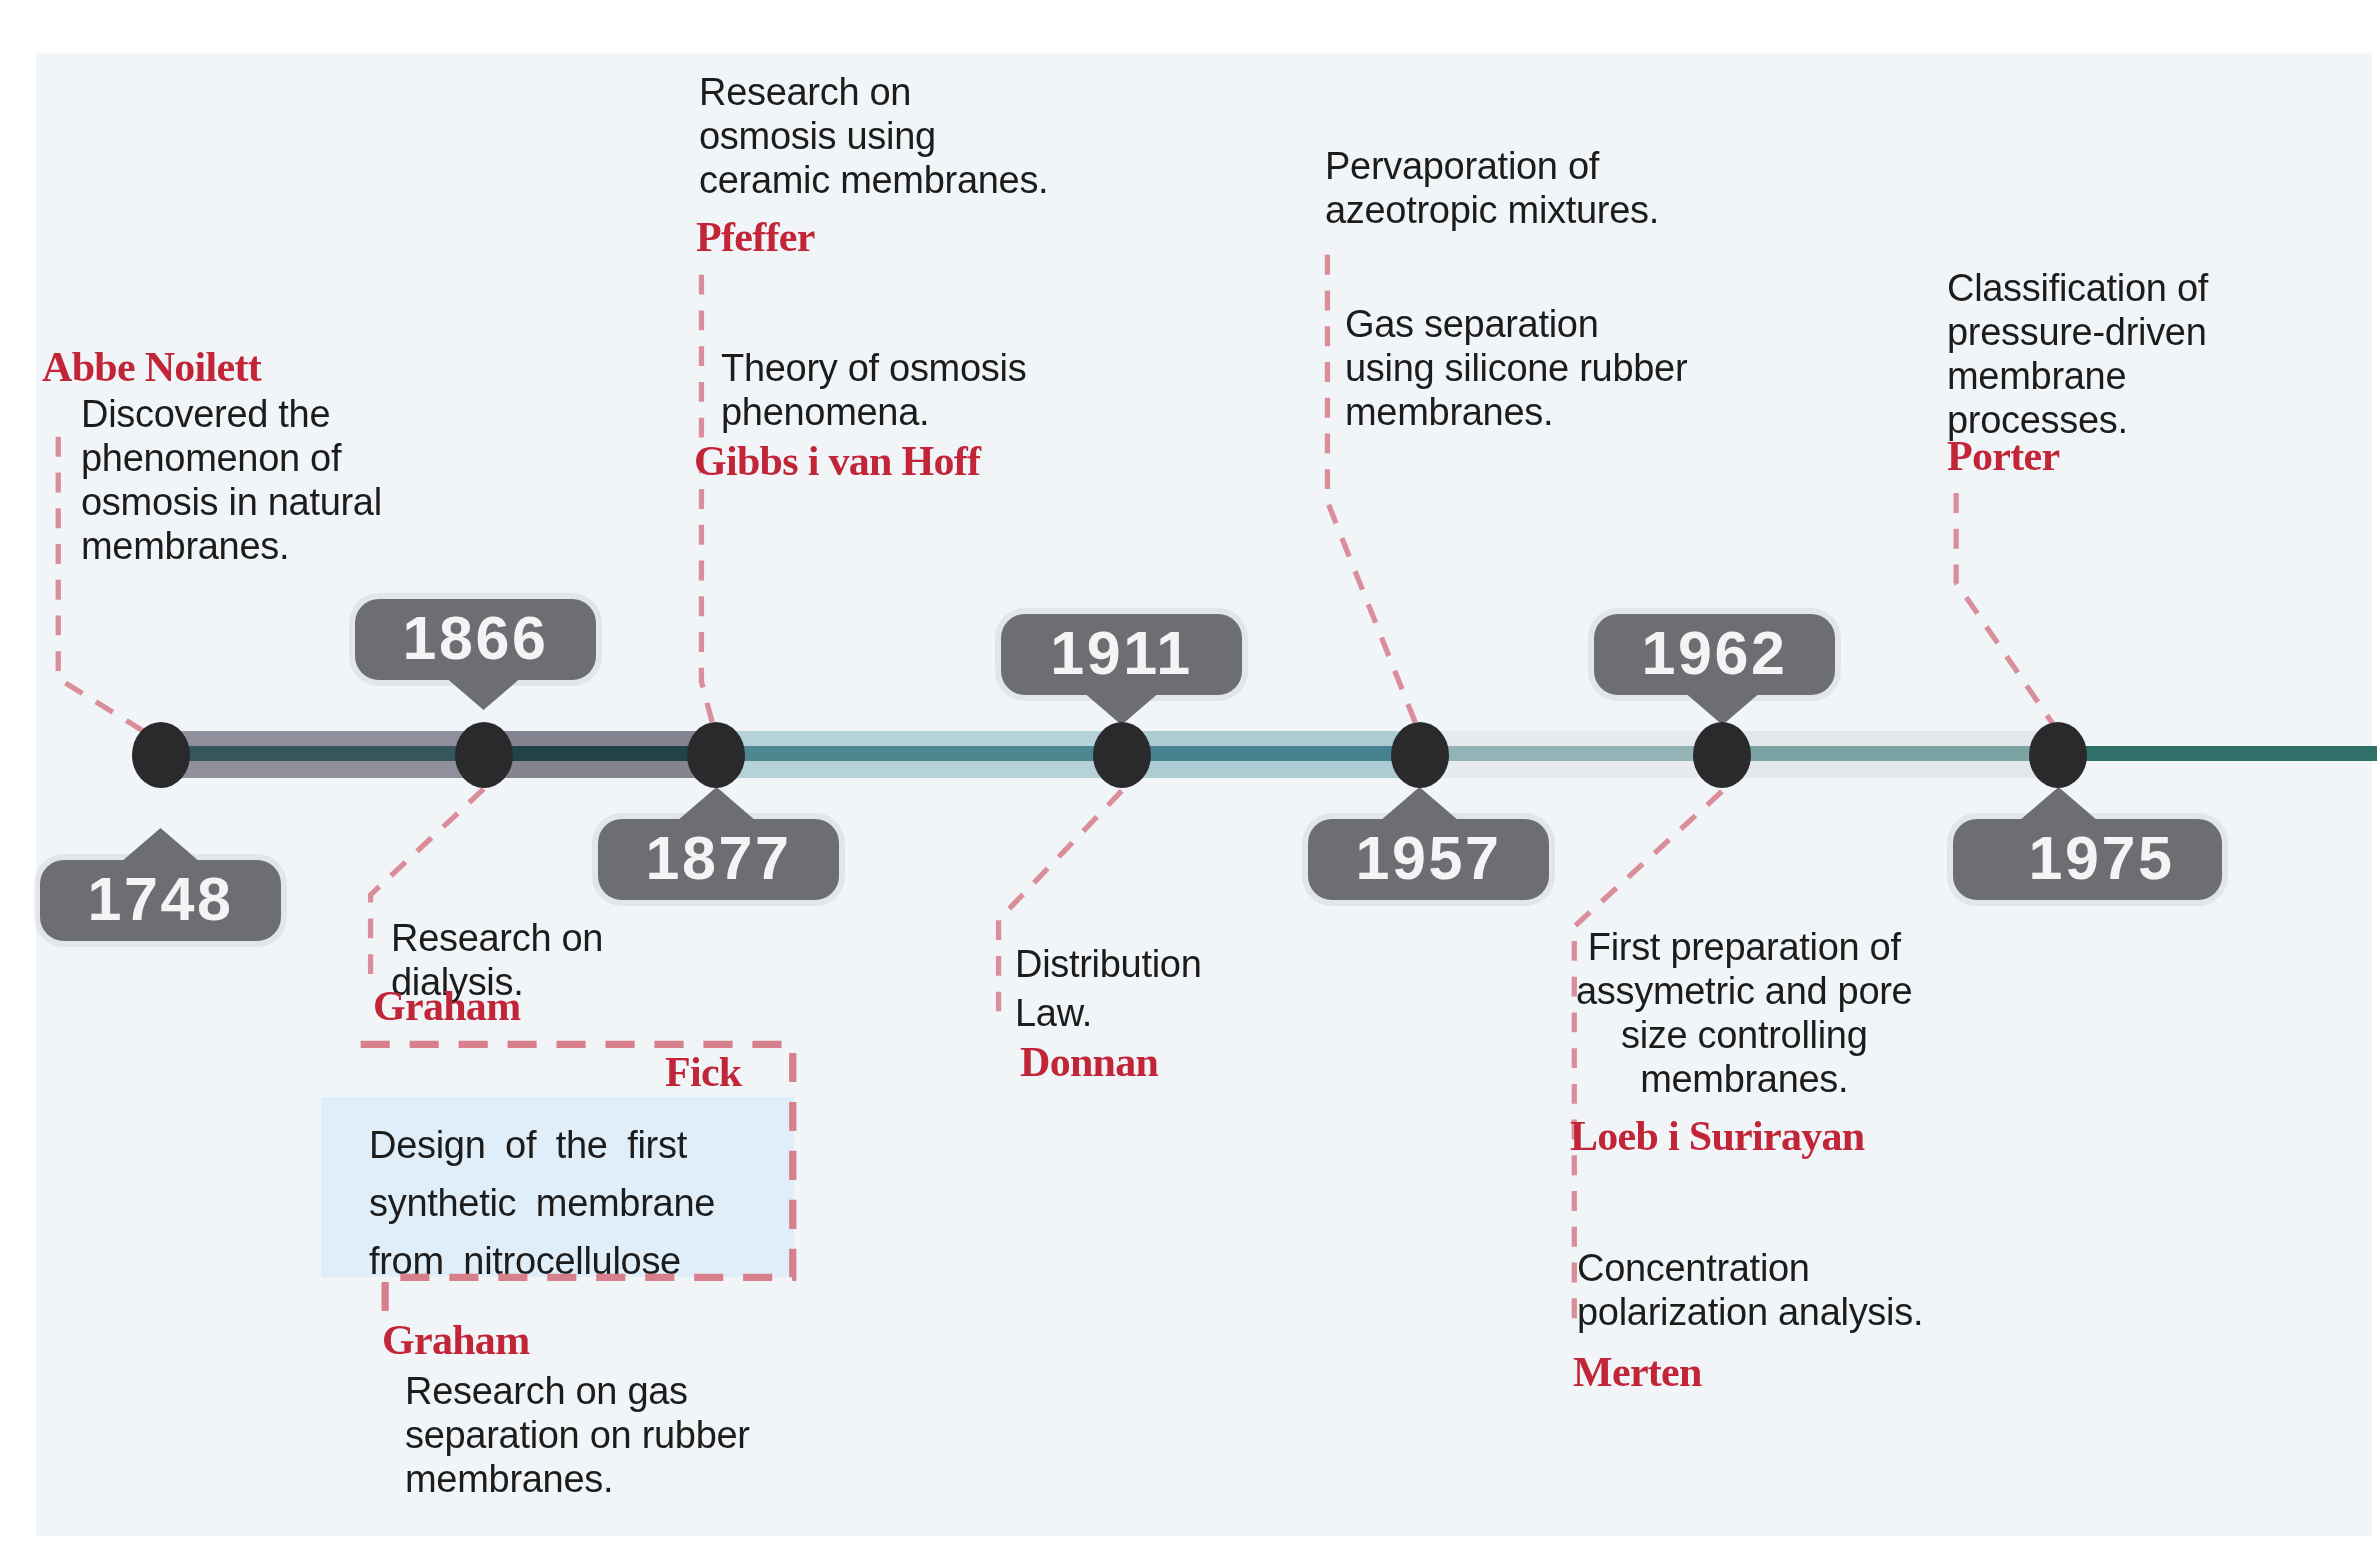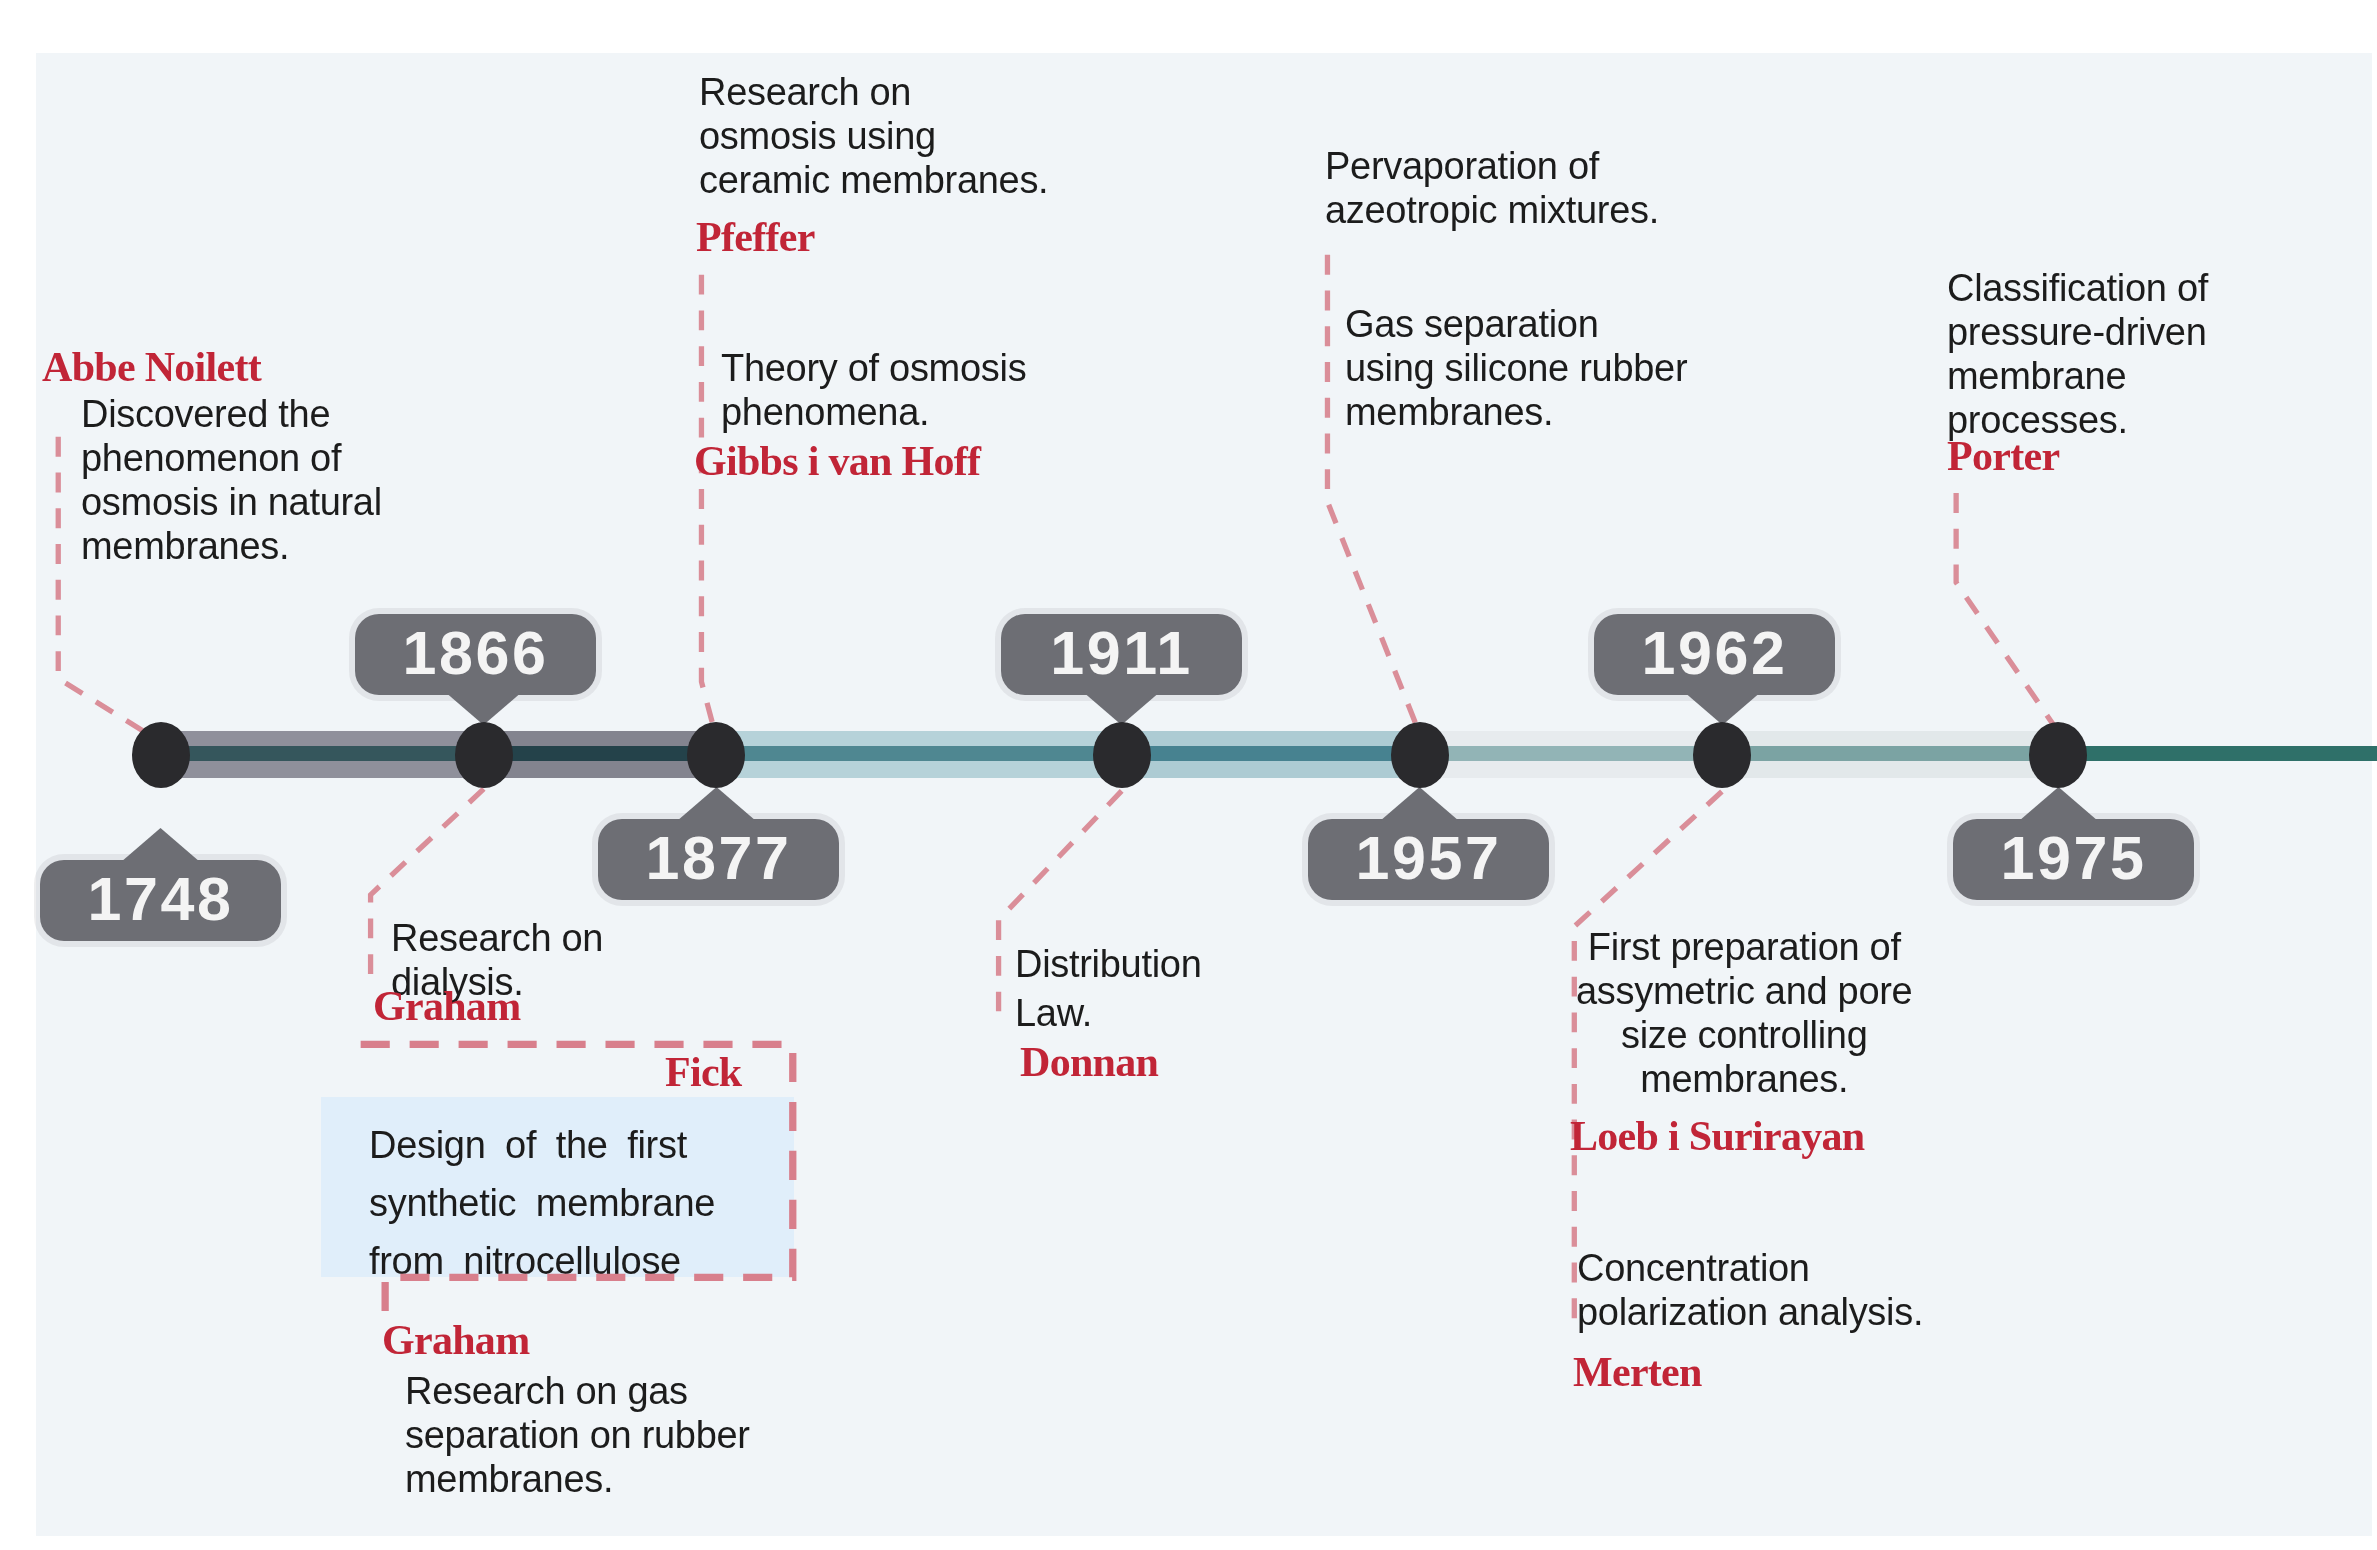--- a/index.html
+++ b/index.html
@@ -73,41 +73,41 @@
   <div class="dot" style="left:687px;"></div>
   <div class="dot" style="left:1093px;"></div>
   <div class="dot" style="left:1391px;"></div>
   <div class="dot" style="left:1693px;"></div>
   <div class="dot" style="left:2029px;"></div>
 
   <div class="badge below" style="left:40px;top:860px;">
     <span>1748</span>
     <div class="tail" style="left:81px;"></div>
   </div>
-  <div class="badge above" style="left:355px;top:614px;text-align:center;">
+  <div class="badge above" style="left:355px;top:599px;text-align:center;">
     <span>1866</span>
     <div class="tail" style="left:89px;"></div>
   </div>
   <div class="badge below" style="left:598px;top:819px;">
     <span>1877</span>
     <div class="tail" style="left:79px;"></div>
   </div>
   <div class="badge above" style="left:1001px;top:614px;">
     <span>1911</span>
     <div class="tail" style="left:81px;"></div>
   </div>
   <div class="badge below" style="left:1308px;top:819px;">
     <span>1957</span>
     <div class="tail" style="left:72px;"></div>
   </div>
   <div class="badge above" style="left:1594px;top:614px;">
     <span>1962</span>
     <div class="tail" style="left:89px;"></div>
   </div>
-  <div class="badge below" style="left:1953px;top:819px;">
+  <div class="badge below" style="left:1953px;top:819px;padding-left:28px;">
     <span>1975</span>
     <div class="tail" style="left:66px;"></div>
   </div>
 
   <div class="name" style="left:42px;top:343px;">Abbe Noilett</div>
   <div class="body" style="left:81px;top:392px;">Discovered the
 phenomenon of
 osmosis in natural
 membranes.</div>
 

